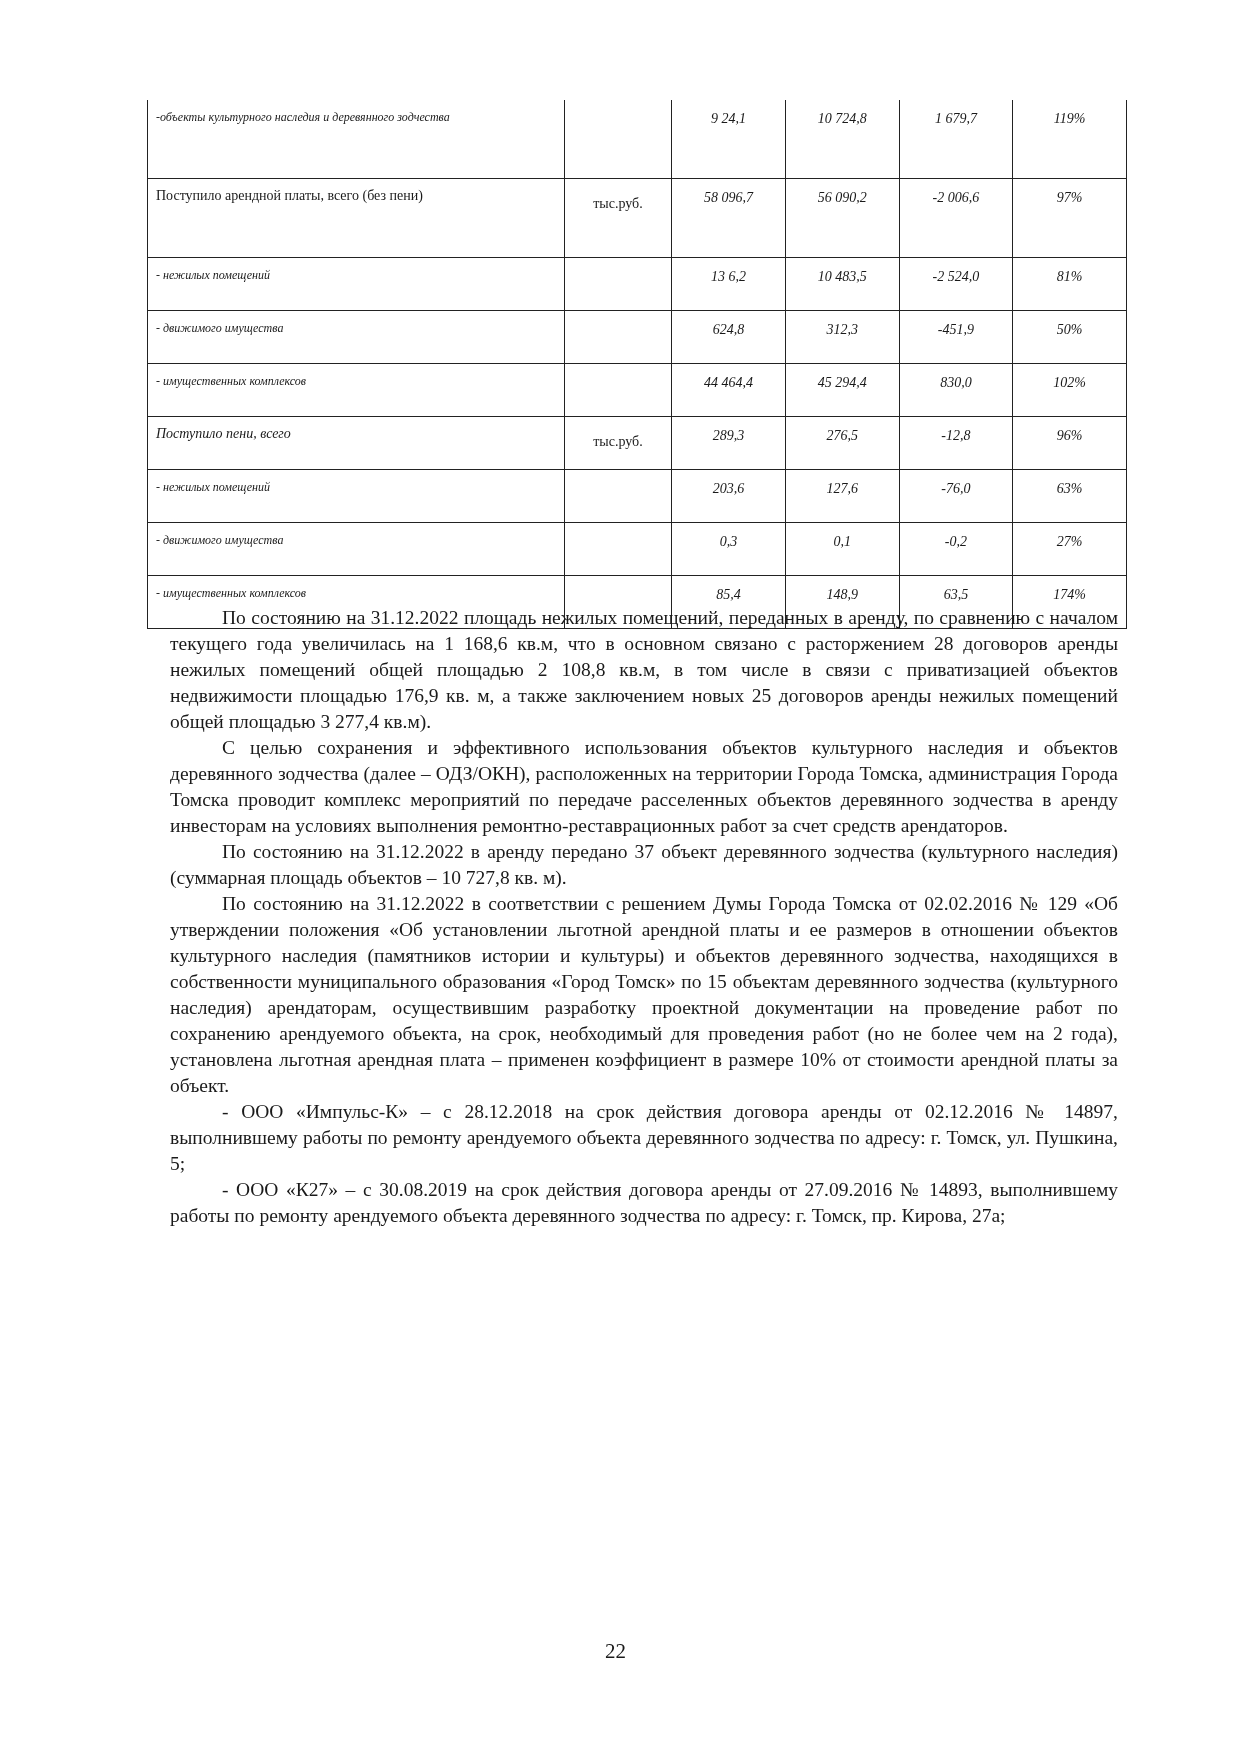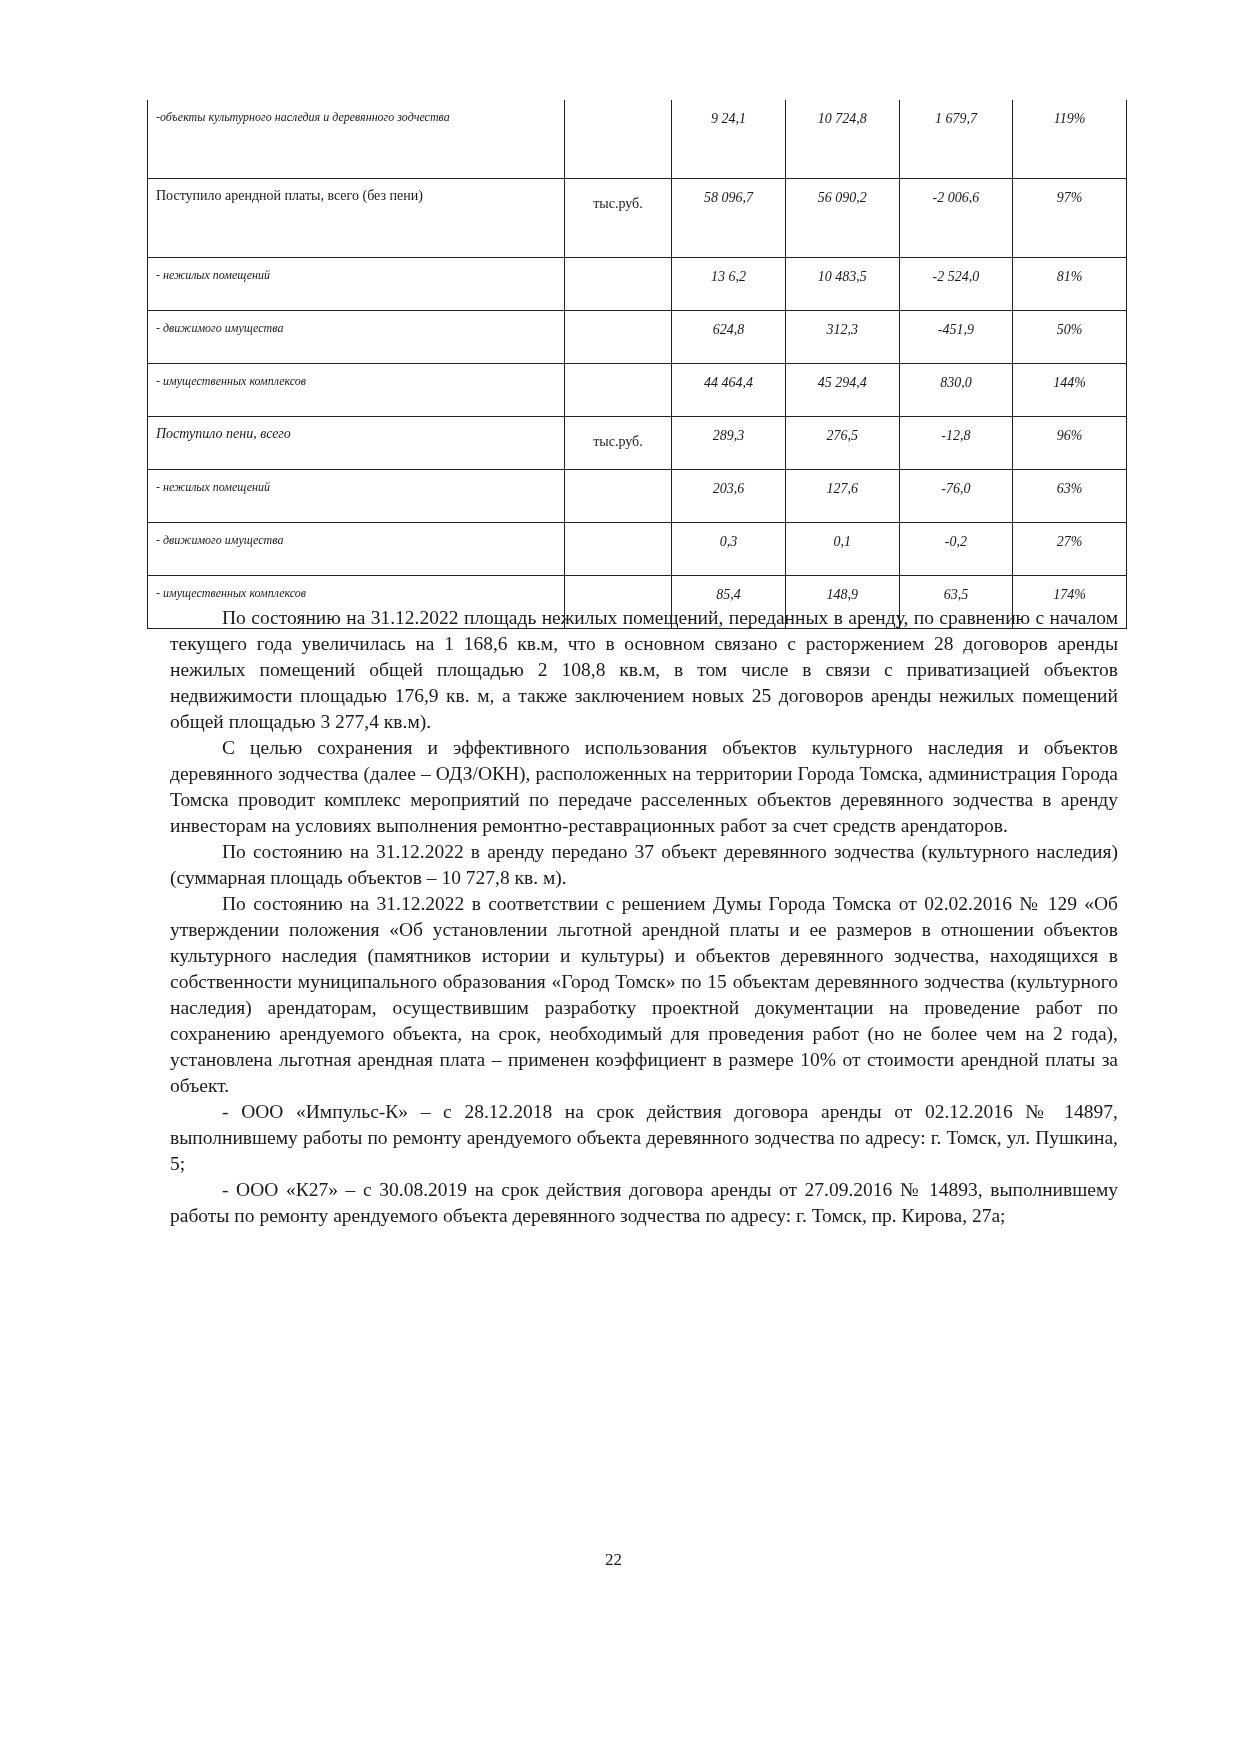--- a/index.html
+++ b/index.html
@@ -13,21 +13,21 @@
   td.num { text-align: center; font-style: italic; padding-top: 8px; }
   .row-tall td { height: 58px; }
   .row-std td { height: 32px; }
   .ital { font-style: italic; }
   .small-ital { font-style: italic; font-size: 12px; }
   table tr:first-child td { border-top: none; }
   table tr:first-child td.label { }
   .body-text { position: absolute; left: 170px; top: 605px; width: 948px;
                font-size: 19.5px; line-height: 26px; text-align: justify; }
   .body-text p { margin: 0; text-indent: 52px; }
-  .page-num { position: absolute; left: 605px; top: 1550px; font-size: 17px; }
+  .page-num { position: absolute; left: 605px; top: 1639px; font-size: 21px; }
 </style>
 </head>
 <body>
 
 <div class="table-wrap">
   <table>
     <tbody id="tbody">
         <tr class="row-tall">
           <td class="label small-ital">-объекты культурного наследия и деревянного зодчества</td>
           <td class="unit"></td>
@@ -59,21 +59,21 @@
           <td class="num">312,3</td>
           <td class="num">-451,9</td>
           <td class="num">50%</td>
         </tr>
         <tr class="row-std">
           <td class="label small-ital">- имущественных комплексов</td>
           <td class="unit"></td>
           <td class="num">44 464,4</td>
           <td class="num">45 294,4</td>
           <td class="num">830,0</td>
-          <td class="num">144%</td>
+          <td class="num">102%</td>
         </tr>
         <tr class="row-std">
           <td class="label ital">Поступило пени, всего</td>
           <td class="unit">тыс.руб.</td>
           <td class="num">289,3</td>
           <td class="num">276,5</td>
           <td class="num">-12,8</td>
           <td class="num">96%</td>
         </tr>
         <tr class="row-std">

